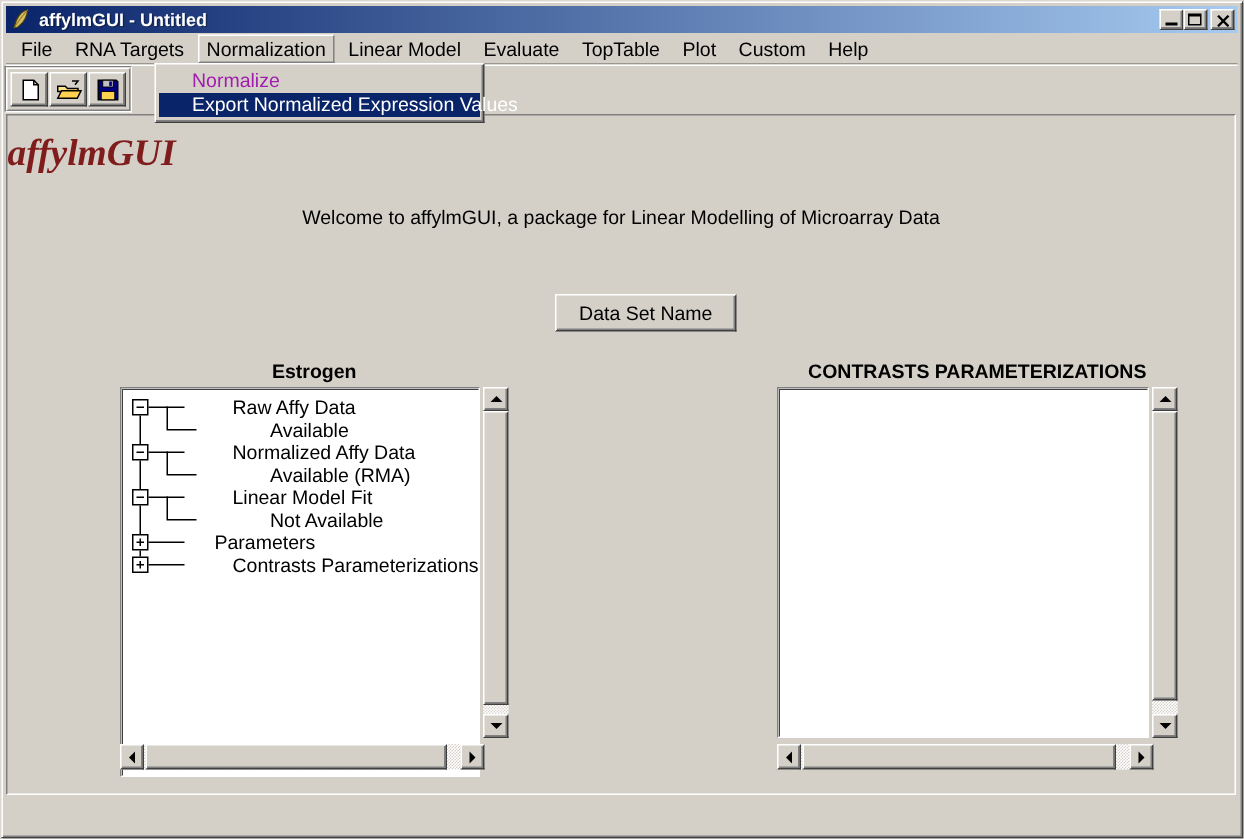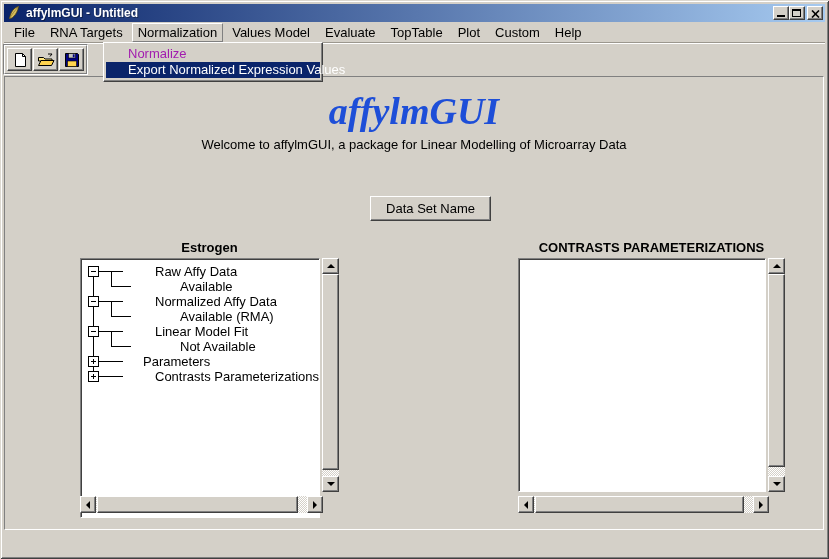--- a/index.html
+++ b/index.html
@@ -68,23 +68,23 @@
   }
   .dd-item { height:16px; line-height:16px; font-size:13px; padding-left:22px; color:#a21caf; white-space:nowrap; }
   .dd-item.hl { background:#0a246a; color:#ffffff; }
 
   
   .main-frame {
     position:absolute; left:4px; top:76px; width:820px; height:454px;
     border:1px solid; border-color:#808080 #ffffff #ffffff #808080;
   }
   .app-title {
-    position:absolute; left:0; top:12px; width:100%; text-align:center;
+    position:absolute; left:0; top:12px; width:100%; 
     font-family:"Liberation Serif", serif; font-style:italic; font-weight:bold;
-    font-size:38px; color:#1d4ed8;
+    font-size:25px; color:#7f1d1d;
   }
   .app-subtitle { position:absolute; left:0; top:60px; width:100%; text-align:center; font-size:13px; color:#000; }
   .dataset-btn {
     position:absolute; left:365px; top:119px; width:121px; height:25px;
     background:#d4d0c8; font-size:13px; font-family:"Liberation Sans",sans-serif;
     border:1px solid; border-color:#ffffff #404040 #404040 #ffffff;
     box-shadow: inset -1px -1px 0 #808080;
     display:flex; align-items:center; justify-content:center;
   }
   .panel-heading { position:absolute; font-size:13px; font-weight:bold; text-align:center; color:#000; }
@@ -169,21 +169,21 @@
           <line x1="8" y1="0.5" x2="1" y2="7.5" stroke="#000" stroke-width="1.6"></line>
         </svg>
       </div>
     </div>
   </div>
 
   <div class="menubar">
     <span class="menu-item">File</span>
     <span class="menu-item">RNA Targets</span>
     <span class="menu-item active">Normalization</span>
-    <span class="menu-item">Values Model</span>
+    <span class="menu-item">Linear Model</span>
     <span class="menu-item">Evaluate</span>
     <span class="menu-item">TopTable</span>
     <span class="menu-item">Plot</span>
     <span class="menu-item">Custom</span>
     <span class="menu-item">Help</span>
   </div>
   <div class="menubar-sep"></div>
 
   <div class="toolbar">
     <div class="toolbar-inner">

